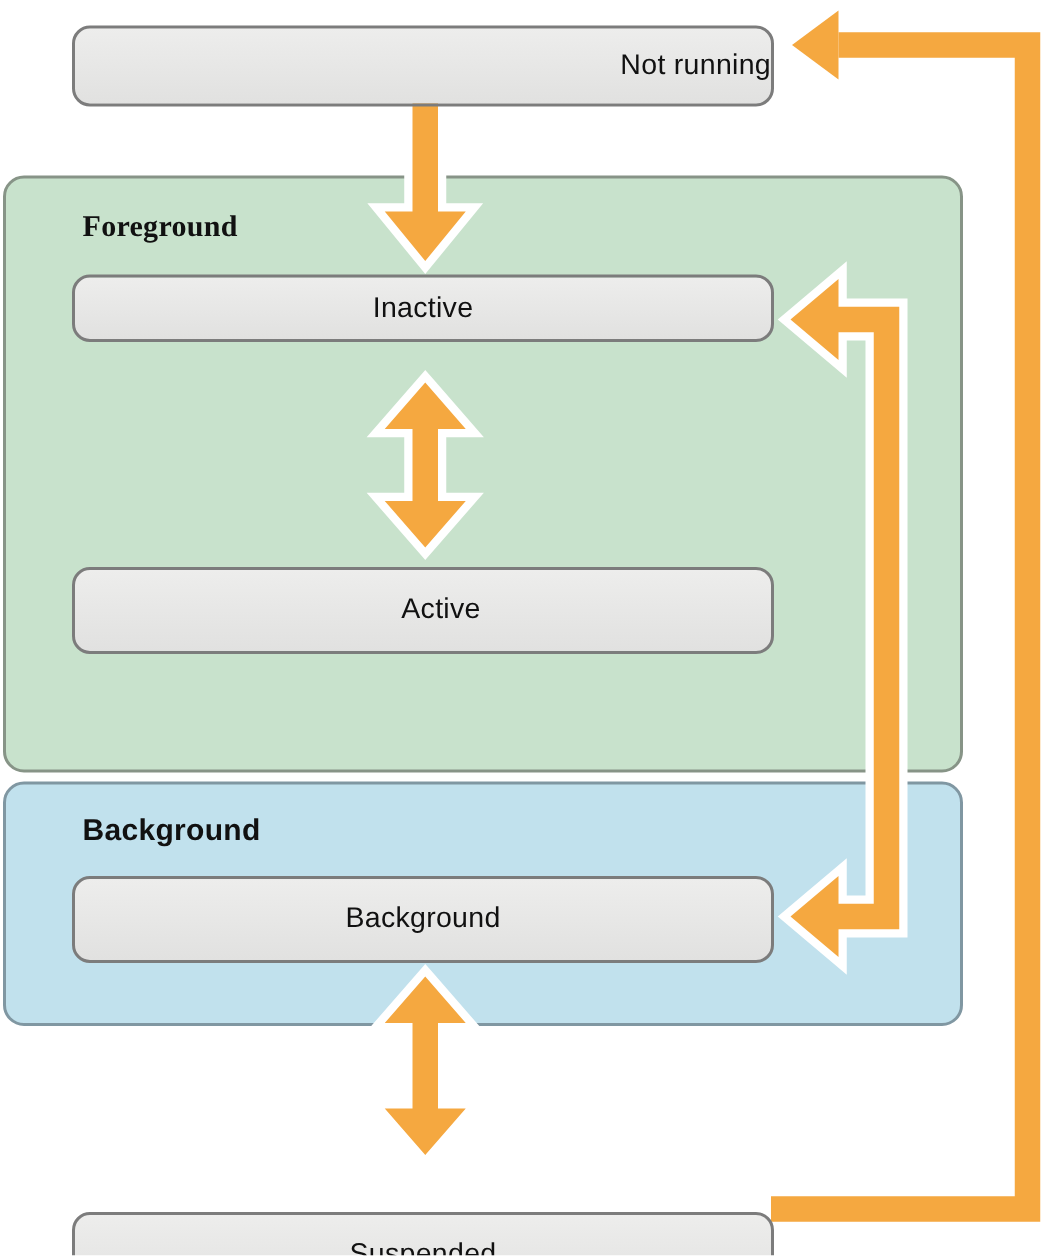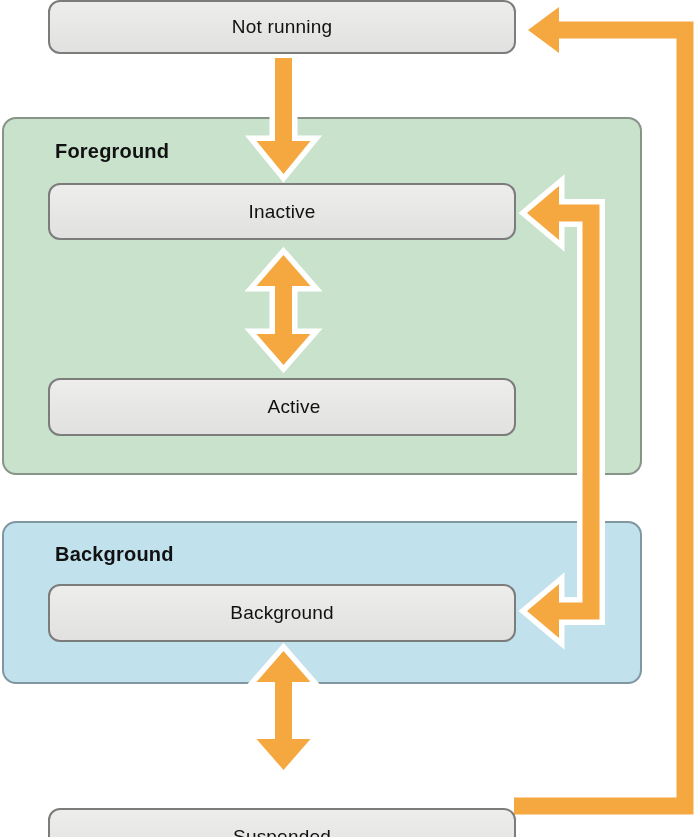--- a/index.html
+++ b/index.html
@@ -23,23 +23,24 @@
     background: #ffffff;
     font-family: "Liberation Sans", "DejaVu Sans", sans-serif;
     overflow: hidden;
   }
   .group {
     position: absolute;
     border-radius: 14px;
     border: 2px solid;
   }
   .group.foreground {
-    left: 2px; top: 117px; width: 640px; height: 358px;
+    left: 2px; top: 117px; width: 640px; height: 398px;
     background: var(--group-foreground-fill);
     border-color: var(--group-foreground-border);
+    font-family: Liberation Serif, serif;
   }
   .group.background {
     left: 2px; top: 521px; width: 640px; height: 163px;
     background: var(--group-background-fill);
     border-color: var(--group-background-border);
   }
   .group-title {
     position: absolute;
     left: 51px;
     font-size: 20px;
@@ -83,22 +84,22 @@
     display: flex;
     align-items: center;
     justify-content: center;
     z-index: 3;
   }
   .node-label {
     font-size: 19px;
     color: var(--text);
     letter-spacing: 0.2px;
   }
-  #node-not-running { top: 0;   height: 54px; }
-  #node-inactive    { top: 183px; height: 57px; }
+  #node-not-running { top: 17px;   height: 54px; justify-content: flex-end; }
+  #node-inactive    { top: 183px; height: 45px; }
   #node-active      { top: 378px; height: 58px; padding-left: 24px; }
   #node-background  { top: 584px; height: 58px; }
   #node-suspended   { top: 808px; height: 57px; }
 
   #watermark {
     position: absolute;
     left: 262px;
     top: 406px;
     z-index: 4;
     font-size: 15px;

